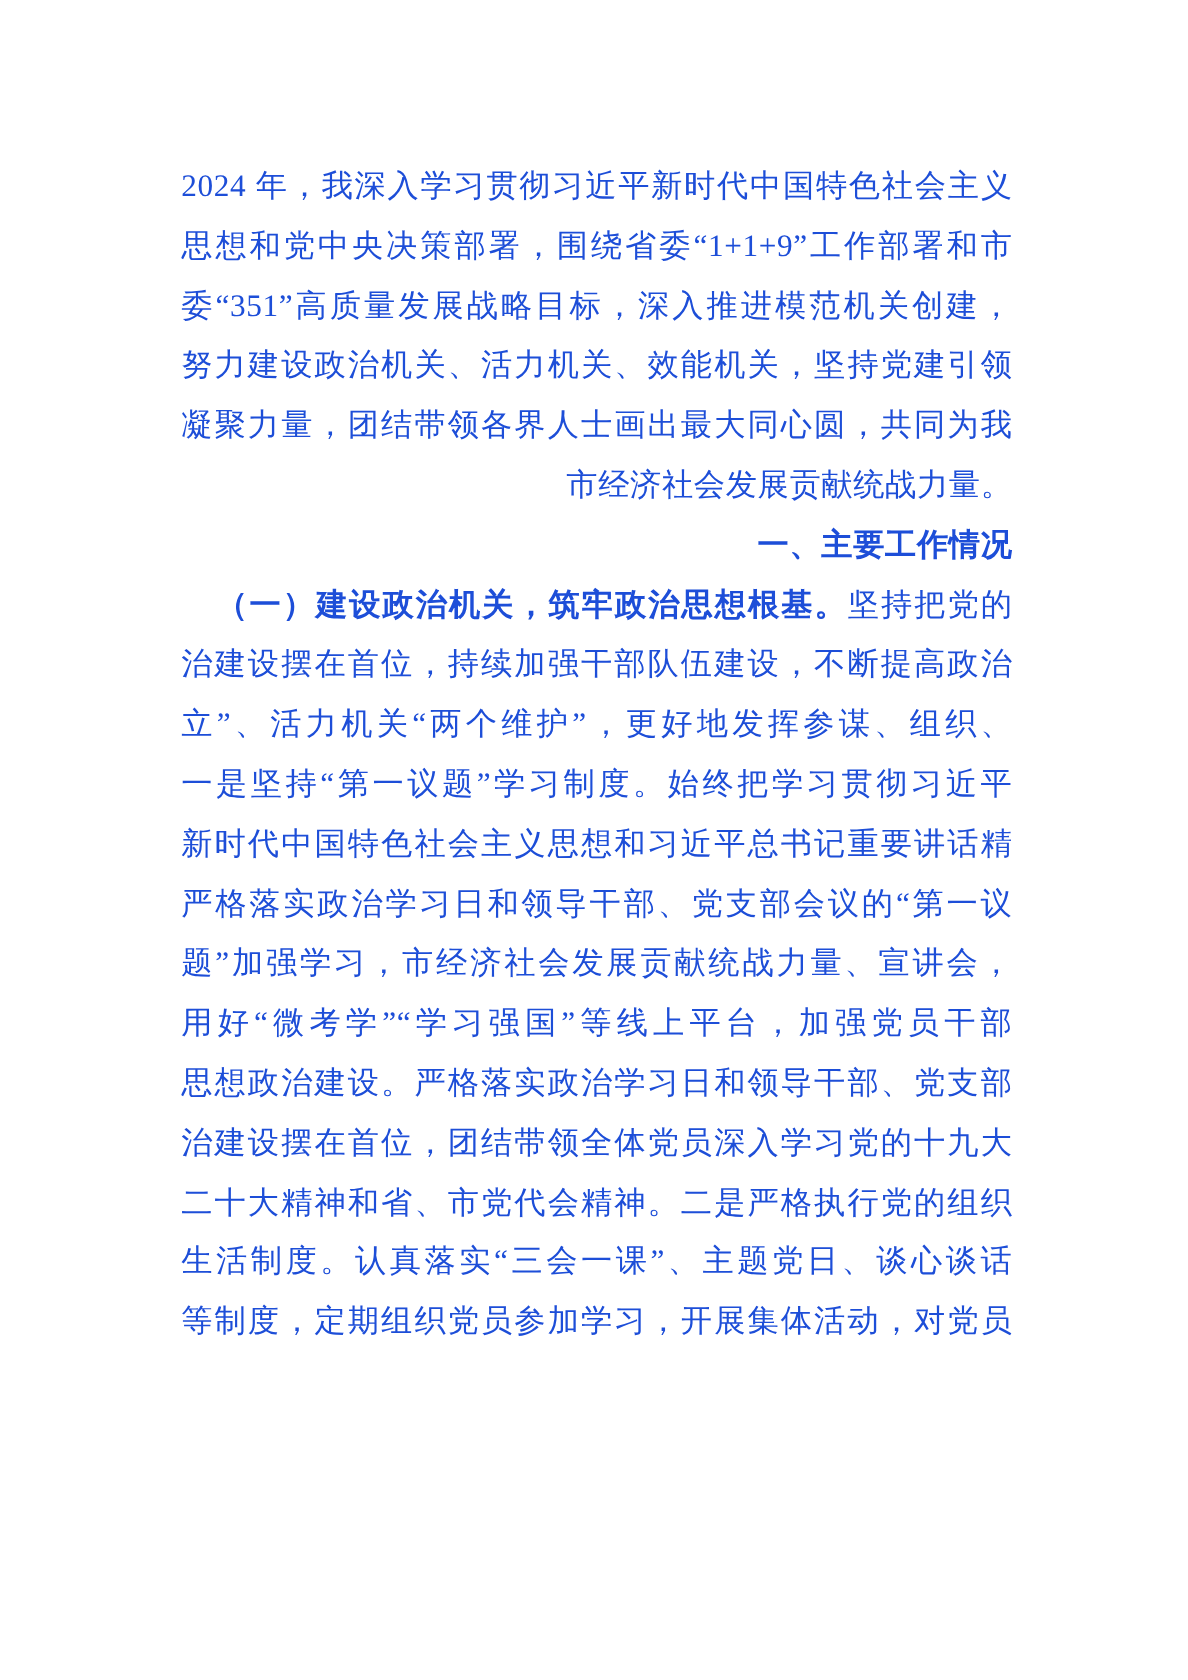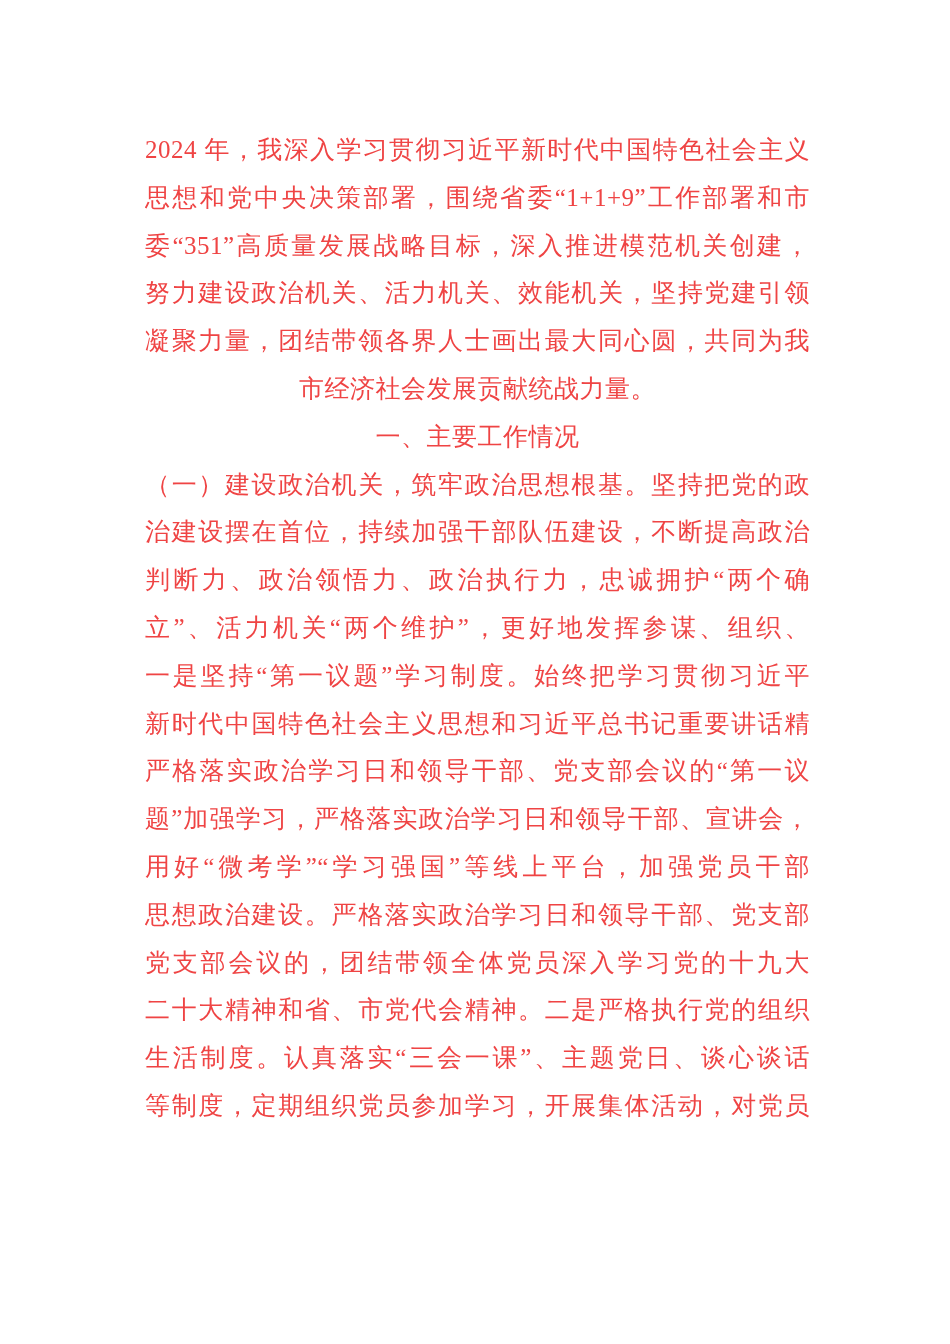--- a/index.html
+++ b/index.html
@@ -7,66 +7,66 @@
     padding: 0;
     background: #ffffff;
   }
   .page {
     position: relative;
     width: 880px;
     height: 1344px;
     background: #ffffff;
     overflow: hidden;
     font-family: "Liberation Serif", "DejaVu Serif", serif;
-    color: #ef4444;
+    color: #1d4ed8;
   }
   .doc-body {
     position: absolute;
     top: 0;
     left: 0;
     box-sizing: border-box;
     width: 950px;
     padding: 126px 140px 0 145px;
     font-size: 25px;
   }
   .line {
     height: 47.8px;
     line-height: 47.8px;
     overflow: hidden;
-    text-align: center;
+    text-align: right;
     letter-spacing: 0.5px;
   }
   .line.just {
     text-align: justify;
     text-align-last: justify;
   }
   .line .bold {
-    font-weight: 400;
+    font-weight: 700;
+    margin-left: 28px;
   }
 </style>
 </head>
 <body>
 
 <div class="page">
   <div class="doc-body">
       <div class="line just"><span>2024 年，我深入学习贯彻习近平新时代中国特色社会主义</span></div>
       <div class="line just"><span>思想和党中央决策部署，围绕省委“1+1+9”工作部署和市</span></div>
       <div class="line just"><span>委“351”高质量发展战略目标，深入推进模范机关创建，</span></div>
       <div class="line just"><span>努力建设政治机关、活力机关、效能机关，坚持党建引领</span></div>
       <div class="line just"><span>凝聚力量，团结带领各界人士画出最大同心圆，共同为我</span></div>
       <div class="line"><span>市经济社会发展贡献统战力量。</span></div>
       <div class="line"><span class="bold">一、主要工作情况</span></div>
       <div class="line just"><span class="bold">（一）建设政治机关，筑牢政治思想根基。</span><span>坚持把党的政</span></div>
       <div class="line just"><span>治建设摆在首位，持续加强干部队伍建设，不断提高政治</span></div>
-      <div class="line just"><span>判断力、政治领悟力、政治执行力，忠诚拥护“两个确</span></div>
       <div class="line just"><span>立”、活力机关“两个维护”，更好地发挥参谋、组织、</span></div>
       <div class="line just"><span>一是坚持“第一议题”学习制度。始终把学习贯彻习近平</span></div>
       <div class="line just"><span>新时代中国特色社会主义思想和习近平总书记重要讲话精</span></div>
       <div class="line just"><span>严格落实政治学习日和领导干部、党支部会议的“第一议</span></div>
-      <div class="line just"><span>题”加强学习，严格落实政治学习日和领导干部、宣讲会，</span></div>
+      <div class="line just"><span>题”加强学习，市经济社会发展贡献统战力量、宣讲会，</span></div>
       <div class="line just"><span>用好“微考学”“学习强国”等线上平台，加强党员干部</span></div>
       <div class="line just"><span>思想政治建设。严格落实政治学习日和领导干部、党支部</span></div>
-      <div class="line just"><span>党支部会议的，团结带领全体党员深入学习党的十九大</span></div>
+      <div class="line just"><span>治建设摆在首位，团结带领全体党员深入学习党的十九大</span></div>
       <div class="line just"><span>二十大精神和省、市党代会精神。二是严格执行党的组织</span></div>
       <div class="line just"><span>生活制度。认真落实“三会一课”、主题党日、谈心谈话</span></div>
       <div class="line just"><span>等制度，定期组织党员参加学习，开展集体活动，对党员</span></div>
     </div>
 </div>
 
 </body></html>

